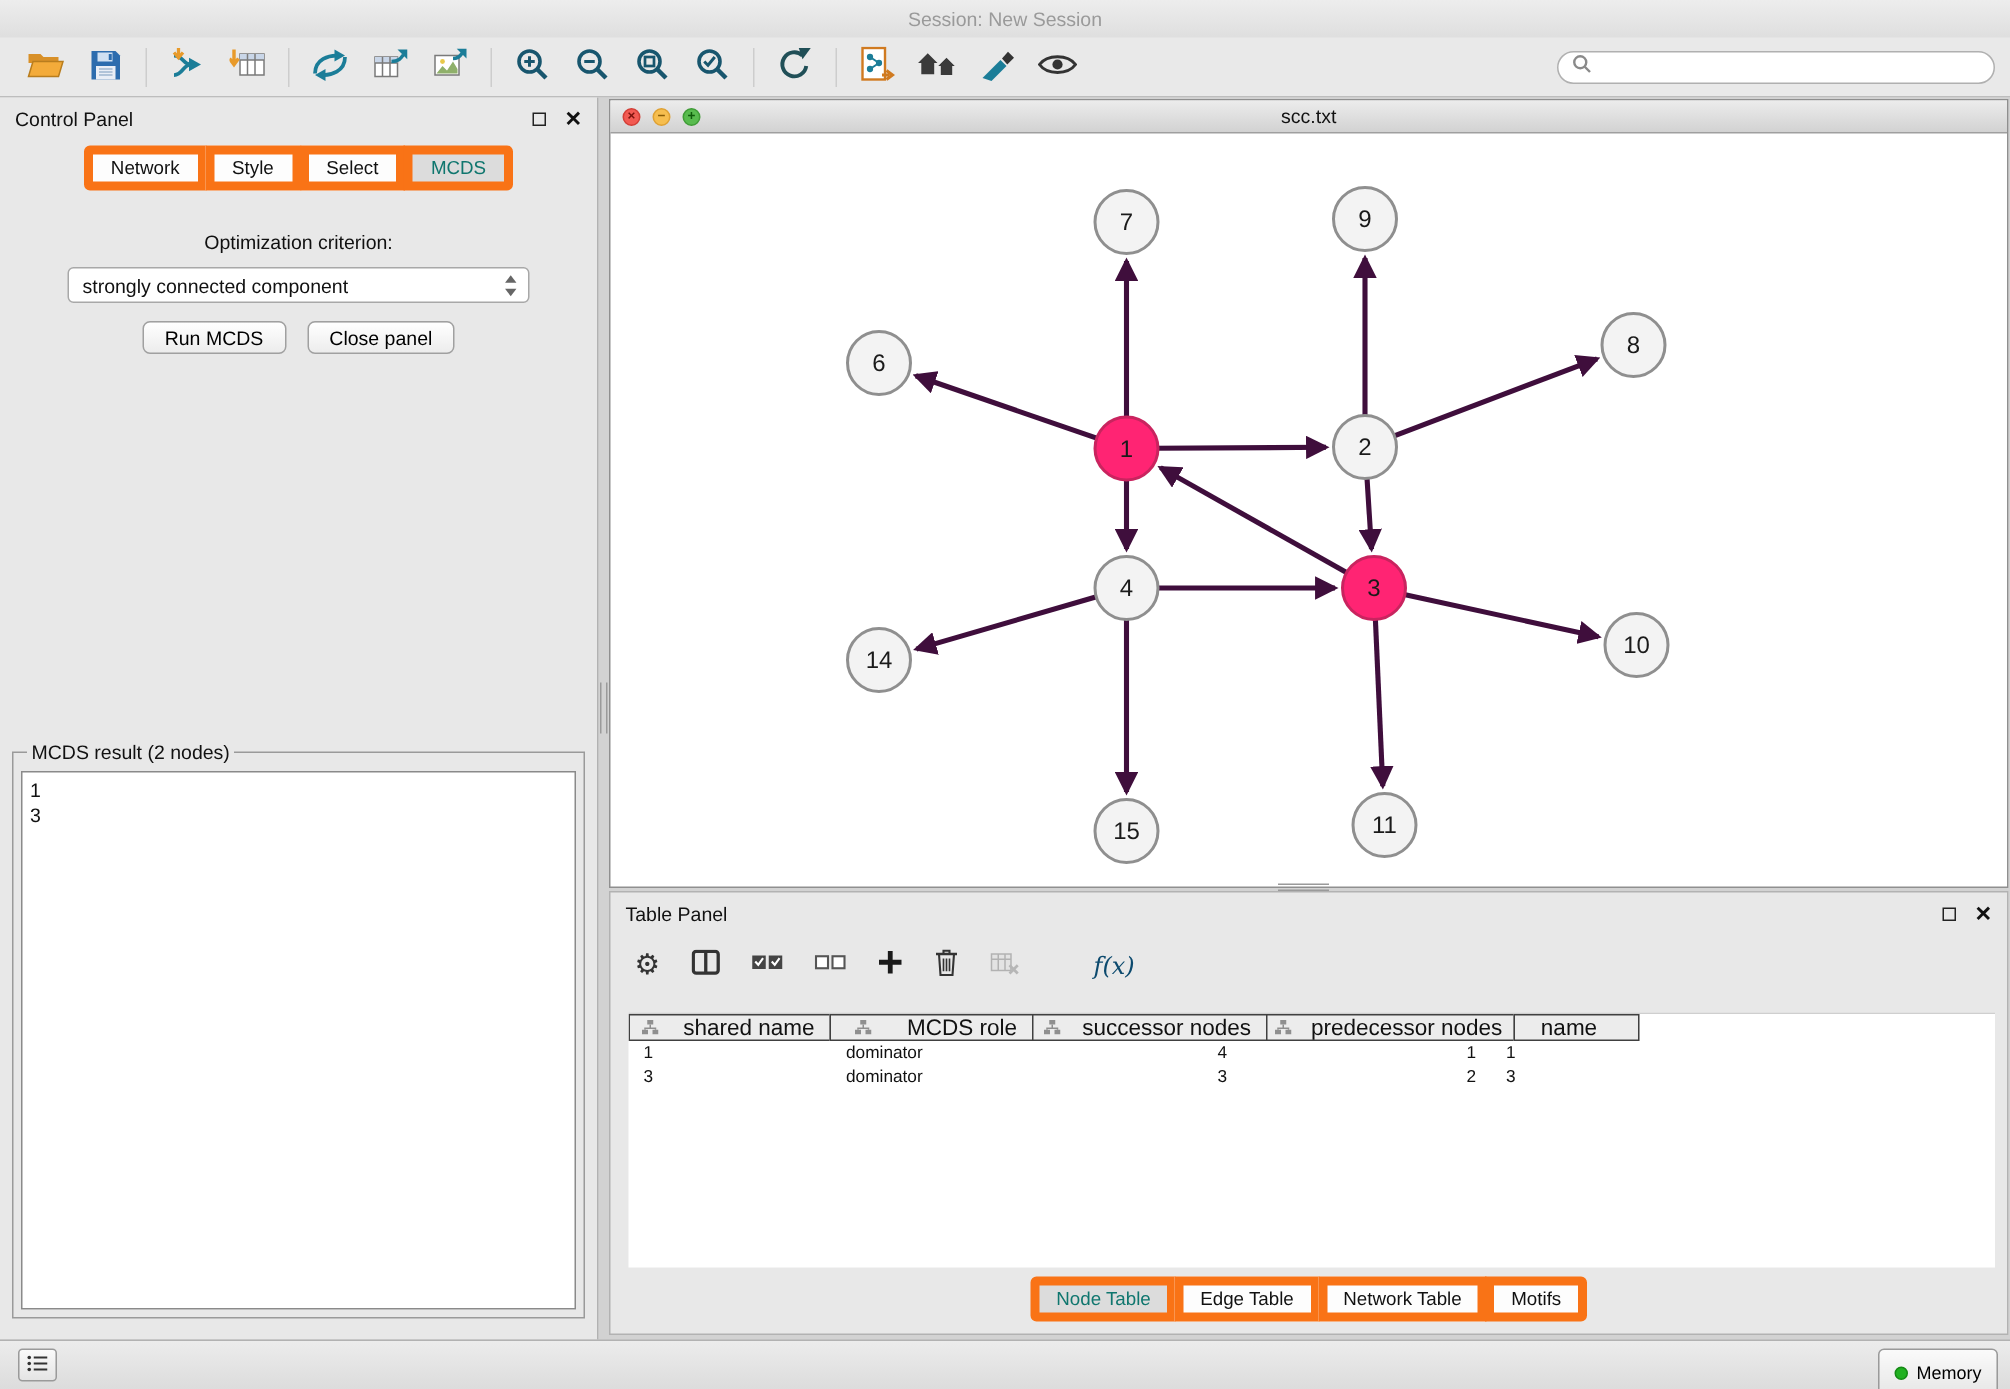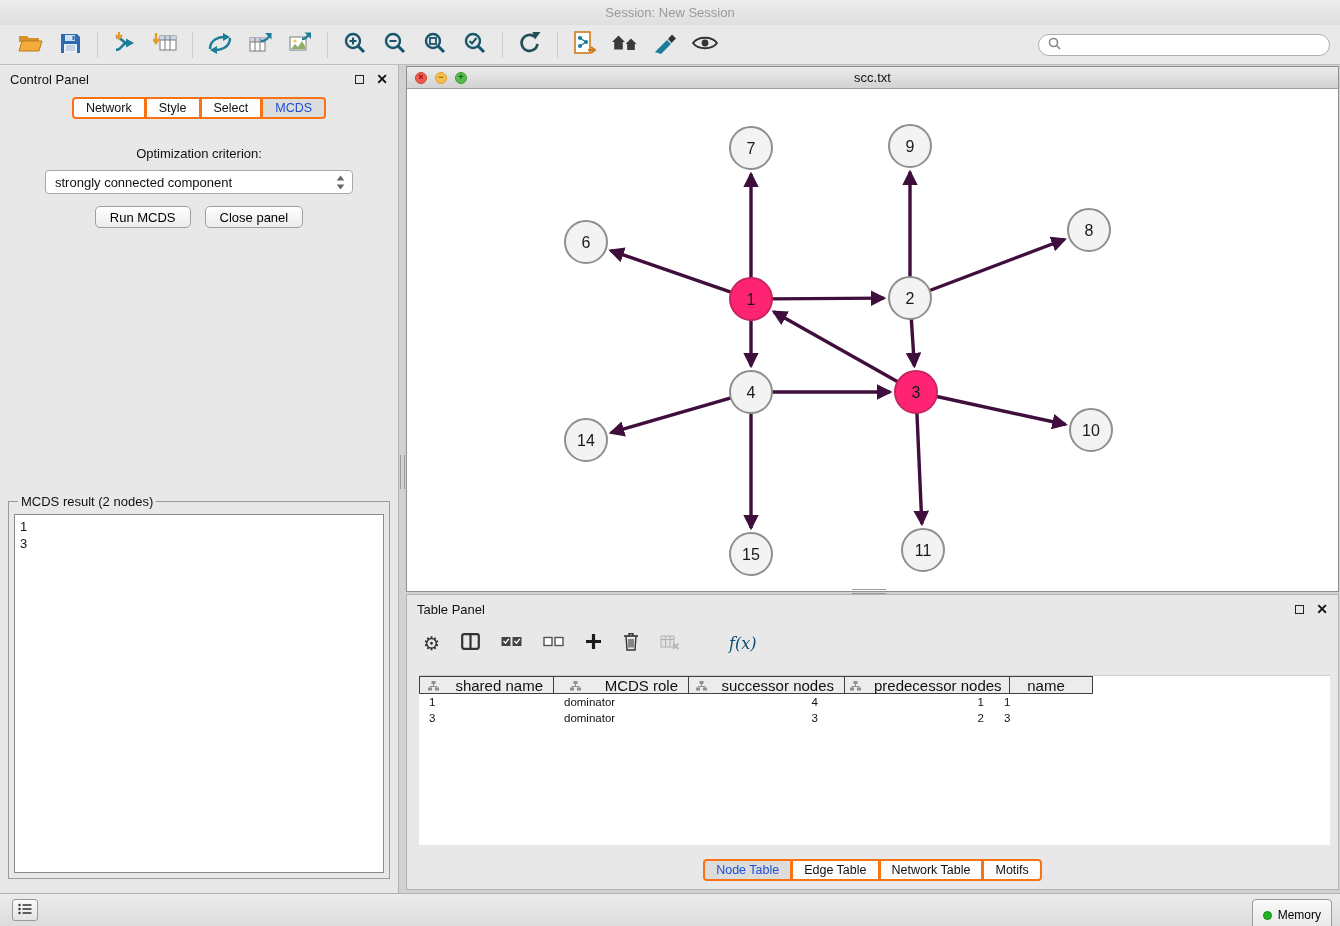--- a/index.html
+++ b/index.html
@@ -32,25 +32,25 @@
   
   #control-panel {
     position:absolute; top:65px; left:0; width:399px; height:828px;
     background:#e8e8e8; border-right:1px solid #b2b2b2;
   }
   .panel-header { height:28px; display:flex; align-items:center; padding:0 10px; font-size:13px; }
   .panel-controls { margin-left:auto; display:flex; align-items:center; gap:12px; }
   .max-icon { width:9px; height:9px; border:1.5px solid #222; display:inline-block; }
   .close-icon { font-size:14px; font-weight:bold; color:#111; line-height:1; cursor:pointer; }
   .tabs { display:flex; justify-content:center; }
-  .tab { border:2px solid #f97316; background:#fdfdfd; padding:2px 12px;
+  .tab { border:6px solid #f97316; background:#fdfdfd; padding:2px 12px;
     font-size:12.5px; margin-left:-1px; cursor:pointer; white-space:nowrap; }
   .tab:first-child { border-radius:4px 0 0 4px; margin-left:0; }
   .tab:last-child { border-radius:0 4px 4px 0; }
-  .tab.active { background:#dcdcdc; color:#1d4ed8; }
+  .tab.active { background:#dcdcdc; color:#0f766e; }
   #cp-tabs { margin-top:4px; }
   .opt-label { text-align:center; margin-top:27px; font-size:13px; }
   .select { margin:9px auto 0; width:308px; height:24px; background:#fff;
     border:1px solid #a8a8a8; border-radius:4px; display:flex; align-items:center;
     padding:0 7px 0 9px; font-size:13px; cursor:pointer; }
   .select .spin { margin-left:auto; display:flex; }
   .btn-row { display:flex; justify-content:center; gap:14px; margin-top:12px; }
   .btn { height:22px; padding:0 14px; background:linear-gradient(#ffffff,#ececec);
     border:1px solid #a0a0a0; border-radius:5px; font-size:13px; font-family:inherit; cursor:pointer; }
   #mcds-result { position:absolute; left:8px; right:8px; top:429px; bottom:14px;

